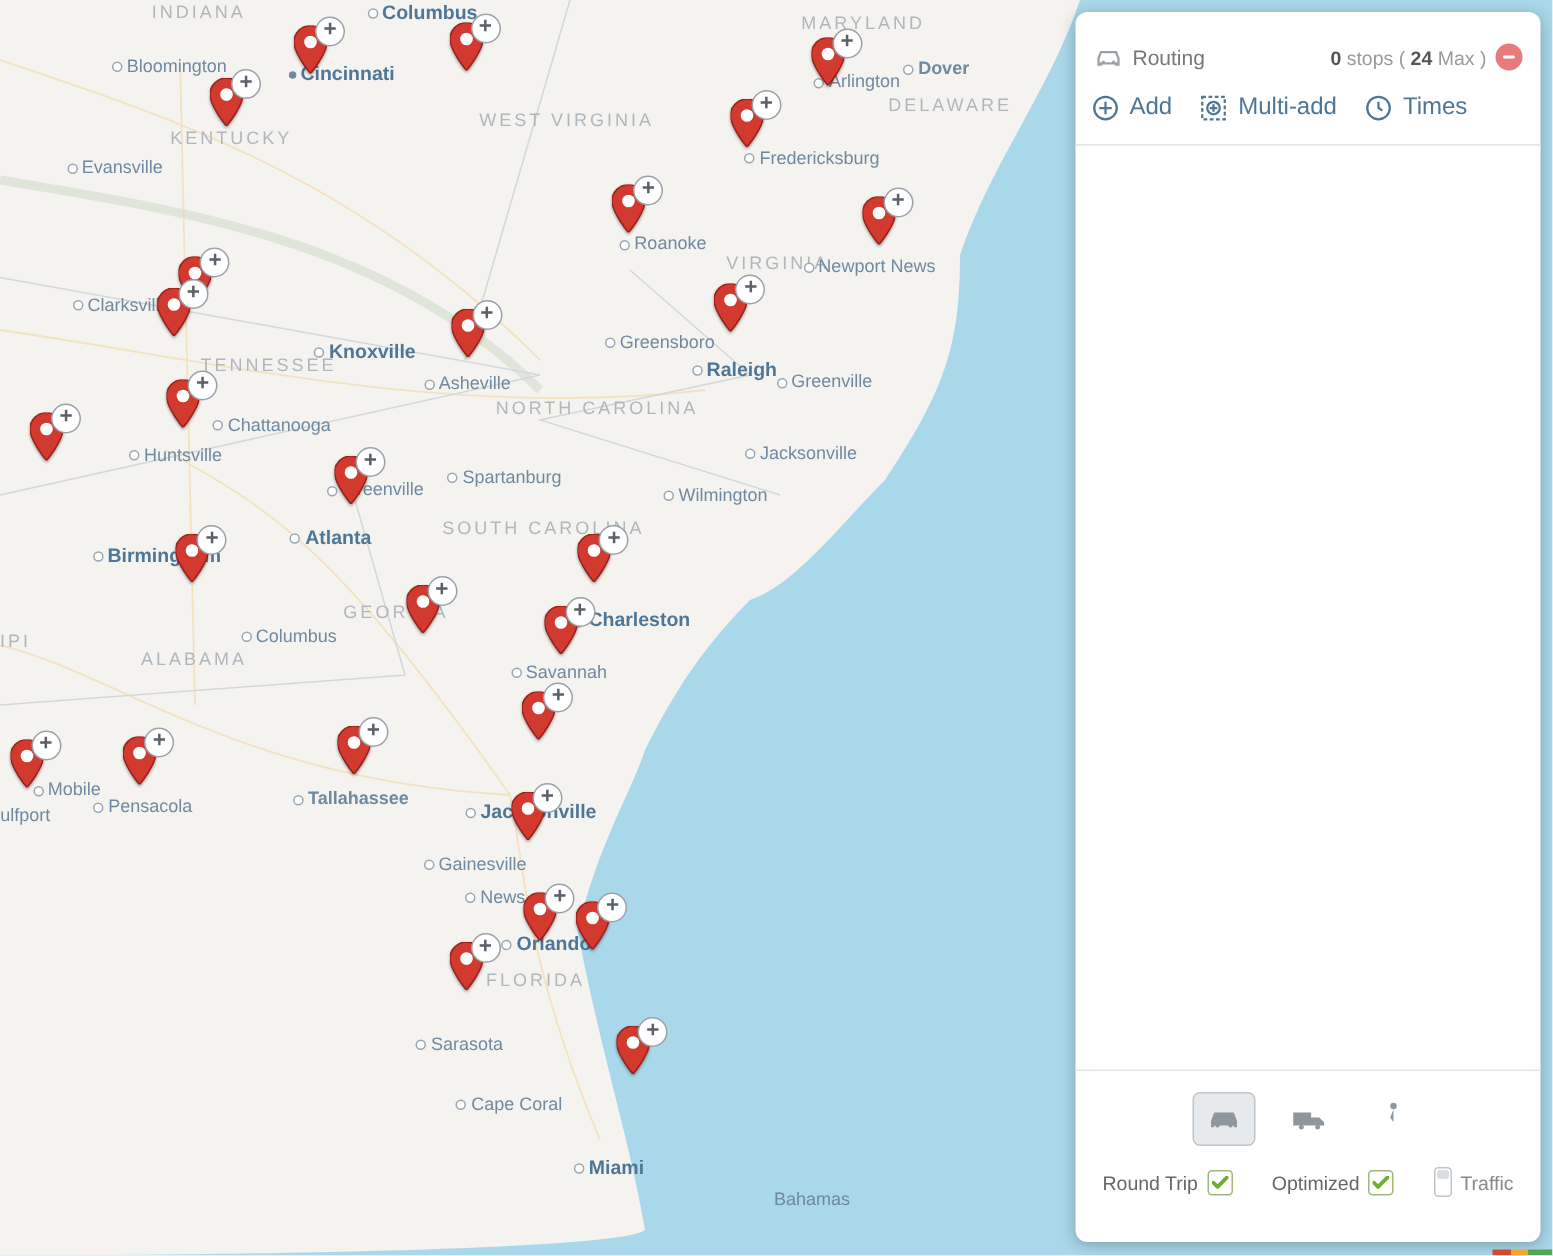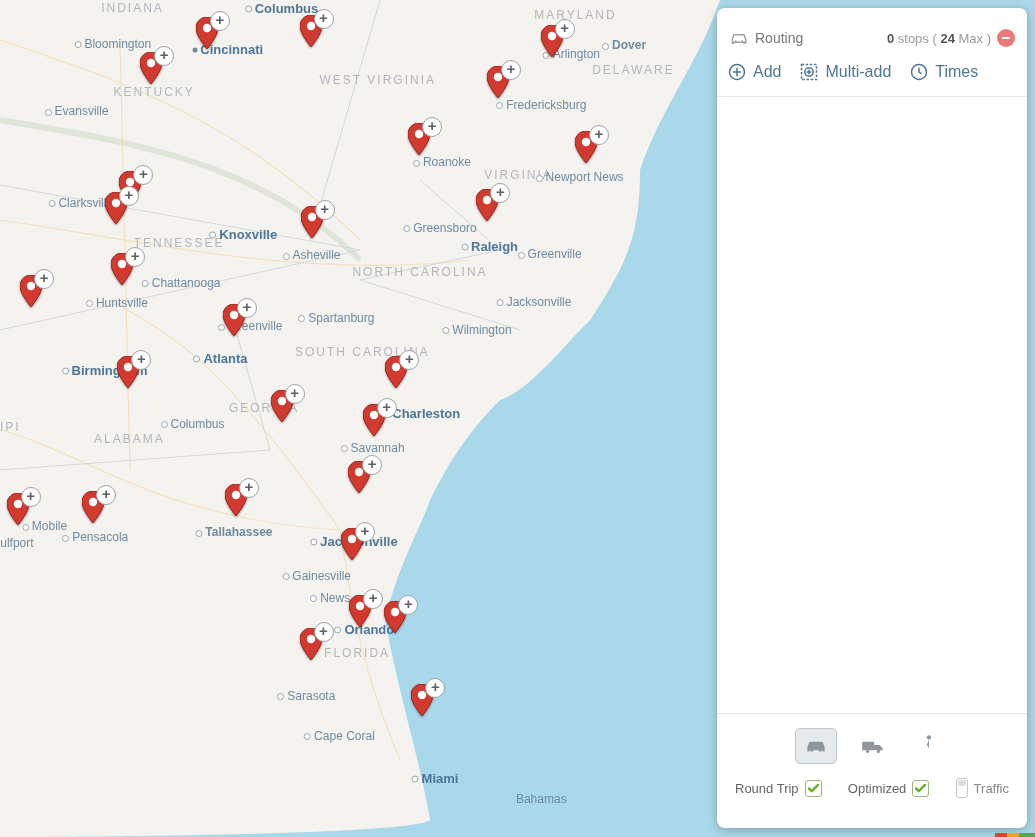--- a/index.html
+++ b/index.html
@@ -65,21 +65,21 @@
       <path fill="none" stroke="#d4d7da" stroke-width="1" d="M0 185 L360 250 L0 330 M380 0 L310 240 M420 180 L500 250 L360 280 L520 330 M0 470 L270 450 L230 310"></path>
     </svg>
     <div id="city-layer">
         <div class="city state" style="left: 132.48px; top: 8.37px;">INDIANA</div>
         <div class="city state" style="left: 575.46px; top: 15.066px;">MARYLAND</div>
         <div class="city state" style="left: 377.775px; top: 79.515px;">WEST VIRGINIA</div>
         <div class="city state" style="left: 633.42px; top: 70.308px; text-align: right;">DELAWARE</div>
         <div class="city state" style="left: 154.215px; top: 92.07px;">KENTUCKY</div>
         <div class="city state" style="left: 518.535px; top: 159px; margin-top: 16px;">VIRGINIA</div>
         <div class="city state" style="left: 179.055px; top: 242.73px;">TENNESSEE</div>
-        <div class="city state" style="left: 420px; top: 272.025px;">NORTH CAROLINA</div>
+        <div class="city state" style="left: 398px; top: 272.025px;">NORTH CAROLINA</div>
         <div class="city state" style="left: 362.25px; top: 351.54px;">SOUTH CAROLINA</div>
         <div class="city state" style="left: 263.925px; top: 408.456px;">GEORGIA</div>
         <div class="city state" style="left: 129.375px; top: 438.588px;">ALABAMA</div>
         <div class="city state" style="left: 357.075px; top: 652.86px;">FLORIDA</div>
         <div class="city state" style="left: 10.35px; top: 426.87px;">IPI</div>
         <div class="city big dot" style="left: 281.52px; top: 8.37px;">Columbus</div>
         <div class="city dot" style="left: 112.815px; top: 43.524px;">Bloomington</div>
         <div class="city big fill" style="left: 227.7px; top: 48.546px;">Cincinnati</div>
         <div class="city dot" style="left: 571.32px; top: 54.405px;">Arlington</div>
         <div class="city cap dot" style="left: 624.105px; top: 45.198px;">Dover</div>
@@ -107,21 +107,21 @@
         <div class="city dot" style="left: 44.505px; top: 526.473px;">Mobile</div>
         <div class="city dot" style="left: 7.245px; top: 543.213px;">Gulfport</div>
         <div class="city dot" style="left: 95.22px; top: 537.354px;">Pensacola</div>
         <div class="city cap dot" style="left: 233.91px; top: 532.332px;">Tallahassee</div>
         <div class="city big dot" style="left: 353.97px; top: 540.702px;">Jacksonville</div>
         <div class="city dot" style="left: 316.71px; top: 575.856px;">Gainesville</div>
         <div class="city dot" style="left: 330.165px; top: 597.618px;">News</div>
         <div class="city big dot" style="left: 364.32px; top: 628.587px;">Orlando</div>
         <div class="city dot" style="left: 306.36px; top: 695.547px;">Sarasota</div>
         <div class="city dot" style="left: 339.48px; top: 735.723px;">Cape Coral</div>
-        <div class="city big dot" style="left: 435px; top: 778.41px;">Miami</div>
+        <div class="city big dot" style="left: 406px; top: 778.41px;">Miami</div>
         <div class="city " style="left: 541.305px; top: 799.335px;">Bahamas</div>
       </div>
     <div id="marker-layer">
         <div class="marker" style="left: 207px; top: 49.383px;">
           <svg viewBox="0 0 22 32">
             <path fill="#d33a2f" stroke="#9c2018" stroke-width="1" d="M11 0C5 0 0 5 0 11c0 8 11 21 11 21s11-13 11-21C22 5 17 0 11 0z"></path>
             <circle cx="11" cy="11" r="4.2" fill="#fff"></circle>
           </svg>
           <span class="plus">+</span>
         </div>

